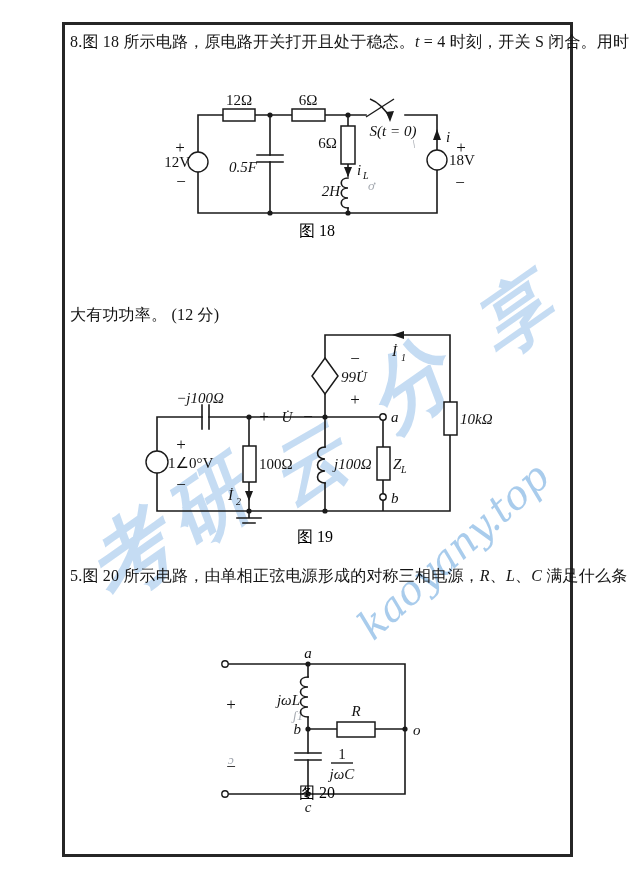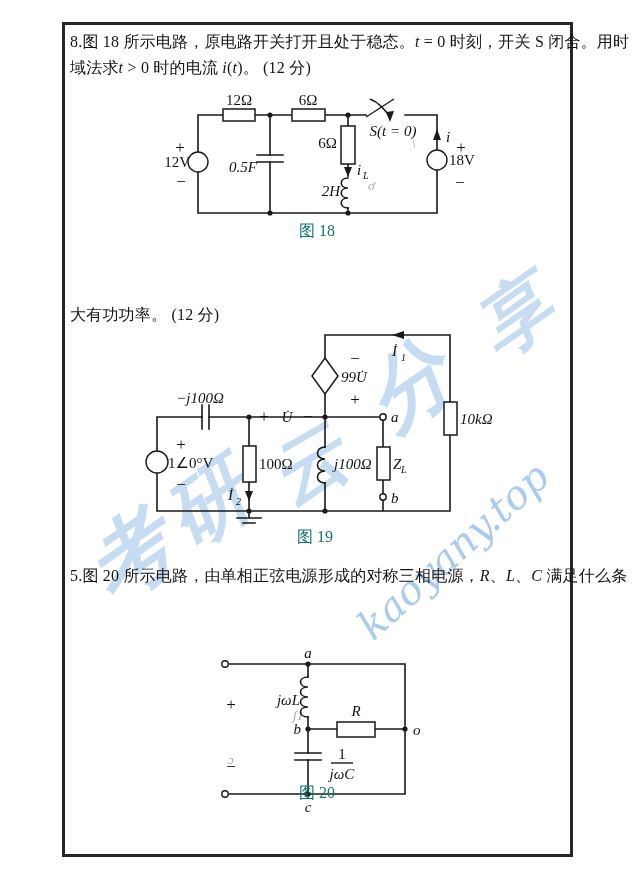--- a/index.html
+++ b/index.html
@@ -17,21 +17,21 @@
   .wire{stroke:#1a1a1a;stroke-width:1.6;fill:none;stroke-linecap:square;}
   .thin{stroke:#1a1a1a;stroke-width:1.4;fill:none;}
   .box{fill:#fff;stroke:#1a1a1a;stroke-width:1.5;}
   .dot{fill:#1a1a1a;stroke:none;}
   .oc{fill:#fff;stroke:#1a1a1a;stroke-width:1.4;}
   .arr{fill:#1a1a1a;stroke:none;}
   text.lbl{font-family:"Liberation Serif","DejaVu Sans",serif;font-size:15px;fill:#111;}
   text.it{font-style:italic;}
   text.sm{font-size:10px;}
   text.big{font-size:17px;}
-  .cap{position:absolute;width:80px;text-align:center;font-size:16px;color:#0f766e;}
+  .cap{position:absolute;width:80px;text-align:center;font-size:16px;color:#000000;}
   
   .wm{position:absolute;font-family:"DejaVu Serif",serif;font-style:italic;font-weight:bold;
       color:rgba(139,186,231,0.50);pointer-events:none;user-select:none;}
   .wm-site{position:absolute;font-family:"DejaVu Serif",serif;font-style:italic;
       font-size:40px;color:rgba(116,172,224,0.62);transform:rotate(-42deg);
       transform-origin:0 50%;pointer-events:none;white-space:nowrap;}
   .art{position:absolute;font-size:13px;font-style:italic;color:#8d939c;opacity:.8;}
 </style>
 </head>
 <body>
@@ -47,22 +47,21 @@
     <span class="wm-site" style="left:364px;top:608px;">kaoyany.top</span>
   </div>
 
   <span class="art" style="left:368px;top:178px;">ơ</span>
   <span class="art" style="left:412px;top:136px;">\</span>
   <span class="art" style="left:272px;top:708px;margin-left:21px;">ʃ1</span>
   <span class="art" style="left:228px;top:752px;">ɔ</span>
 
   <div class="page-border"></div>
 
-  <div class="tl" style="top:31px;"><span>8.图 18 所示电路，原电路开关打开且处于稳态。</span><span class="v">t</span><span> = 0 时刻，开关 S 闭合。用时</span></div>
-  <div class="tl" style="top:57px;"><span>域法求</span><span class="v">t</span><span> &gt; 0 时的电流 </span><span class="v">i</span><span>(</span><span class="v">t</span><span>)</span><span>。 (12 分)</span></div>
+  <div class="tl" style="top:31px;"><span>8.图 18 所示电路，原电路开关打开且处于稳态。</span><span class="v">t</span><span> = 4 时刻，开关 S 闭合。用时</span></div>
 
   <svg class="fig" style="left:90px;top:88px;width:420px;height:160px;" viewBox="90 88 420 160">
     <g>
       <path class="wire" d="M198,115 H223 M255,115 H292 M325,115 H366 M405,115 H437
                            M198,115 V152 M198,172 V213 M198,213 H437
                            M437,115 V150 M437,170 V213
                            M270,115 V155 M270,162 V213
                            M348,115 V126 M348,164 V176 M348,208 V213"></path>
       <path class="wire" d="M348,178 c-9,0 -9,10 0,10 c-9,0 -9,10 0,10 c-9,0 -9,10 0,10"></path>
       <path class="wire" d="M257,155 H283 M257,162 H283"></path>

